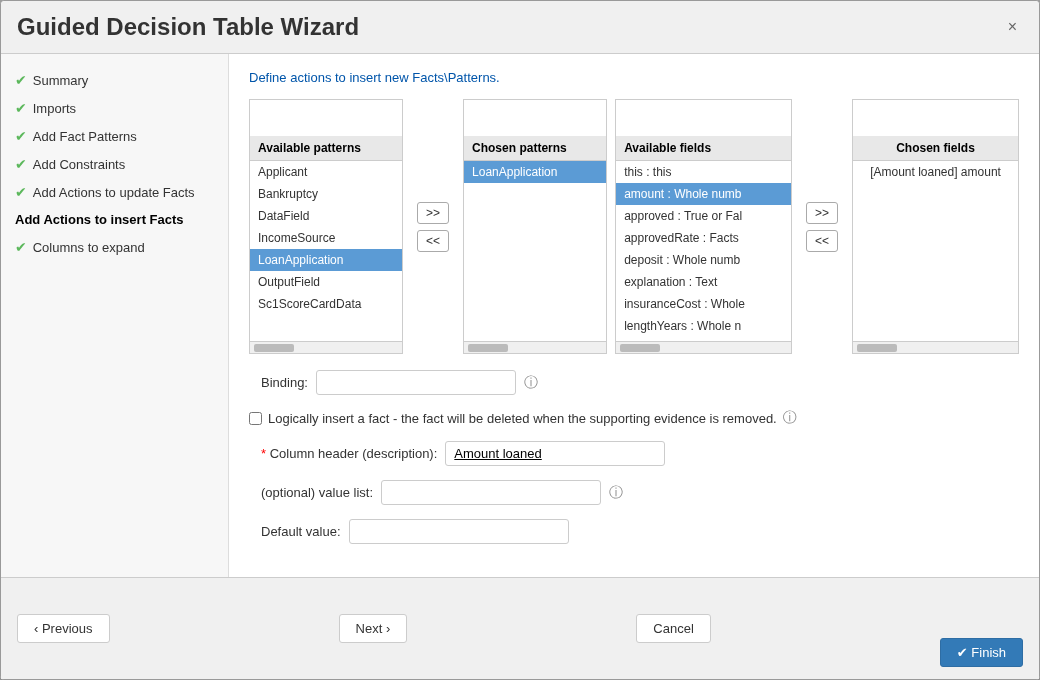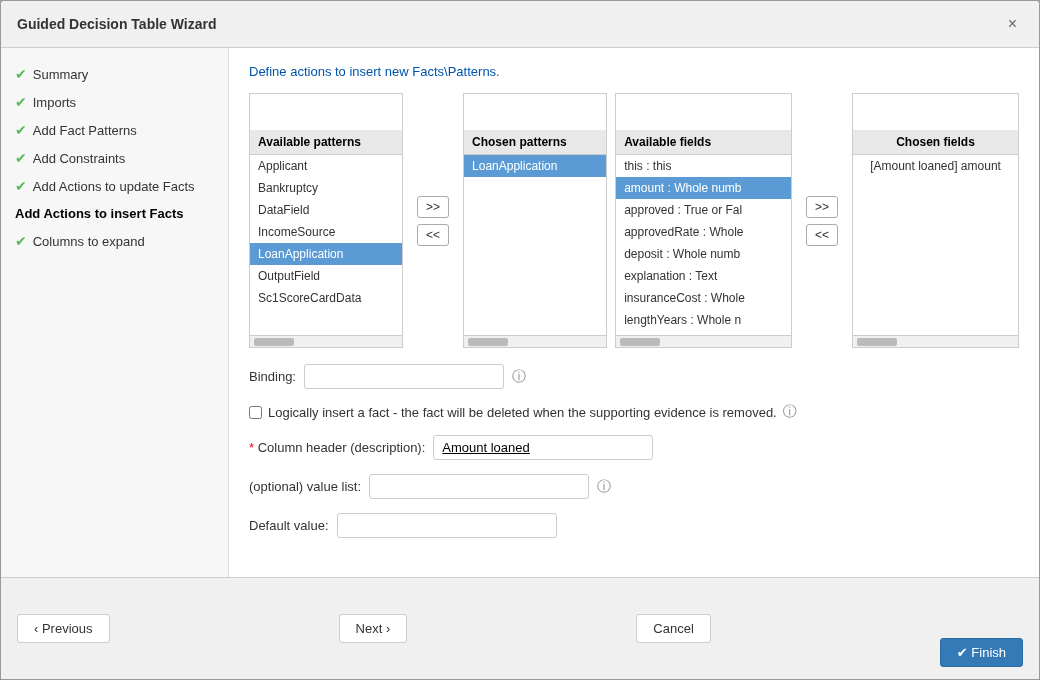--- a/index.html
+++ b/index.html
@@ -26,21 +26,21 @@
     .dialog-header {
       background: #f0f0f0;
       border-bottom: 1px solid #ccc;
       padding: 12px 16px;
       display: flex;
       align-items: center;
       justify-content: space-between;
       border-radius: 4px 4px 0 0;
     }
     .dialog-title {
-      font-size: 14px;
+      font-size: 24px;
       font-weight: bold;
       color: #333;
     }
     .close-btn {
       background: none;
       border: none;
       font-size: 16px;
       color: #666;
       cursor: pointer;
       padding: 2px 6px;
@@ -157,20 +157,21 @@
     .form-row {
       display: flex;
       align-items: center;
       margin-bottom: 14px;
       gap: 8px;
     }
     .form-label {
       color: #333;
       font-size: 13px;
       white-space: nowrap;
+      margin-left: 12px;
     }
     .form-label.required::before {
       content: "* ";
       color: red;
     }
     .form-input {
       border: 1px solid #ccc;
       border-radius: 3px;
       padding: 4px 8px;
       font-size: 13px;
@@ -309,21 +310,21 @@
             <div class="panel-scrollbar-thumb"></div>
           </div>
         </div>
 
         <div class="panel available-fields">
           <div class="panel-header">Available fields</div>
           <div class="panel-list" id="available-fields-list">
               <div class="panel-list-item">this : this</div>
               <div class="panel-list-item selected">amount : Whole numb</div>
               <div class="panel-list-item">approved : True or Fal</div>
-              <div class="panel-list-item">approvedRate : Whole</div>
+              <div class="panel-list-item">approvedRate : Facts</div>
               <div class="panel-list-item">deposit : Whole numb</div>
               <div class="panel-list-item">explanation : Text</div>
               <div class="panel-list-item">insuranceCost : Whole</div>
               <div class="panel-list-item">lengthYears : Whole n</div>
             </div>
           <div class="panel-scrollbar">
             <div class="panel-scrollbar-thumb"></div>
           </div>
         </div>
 

